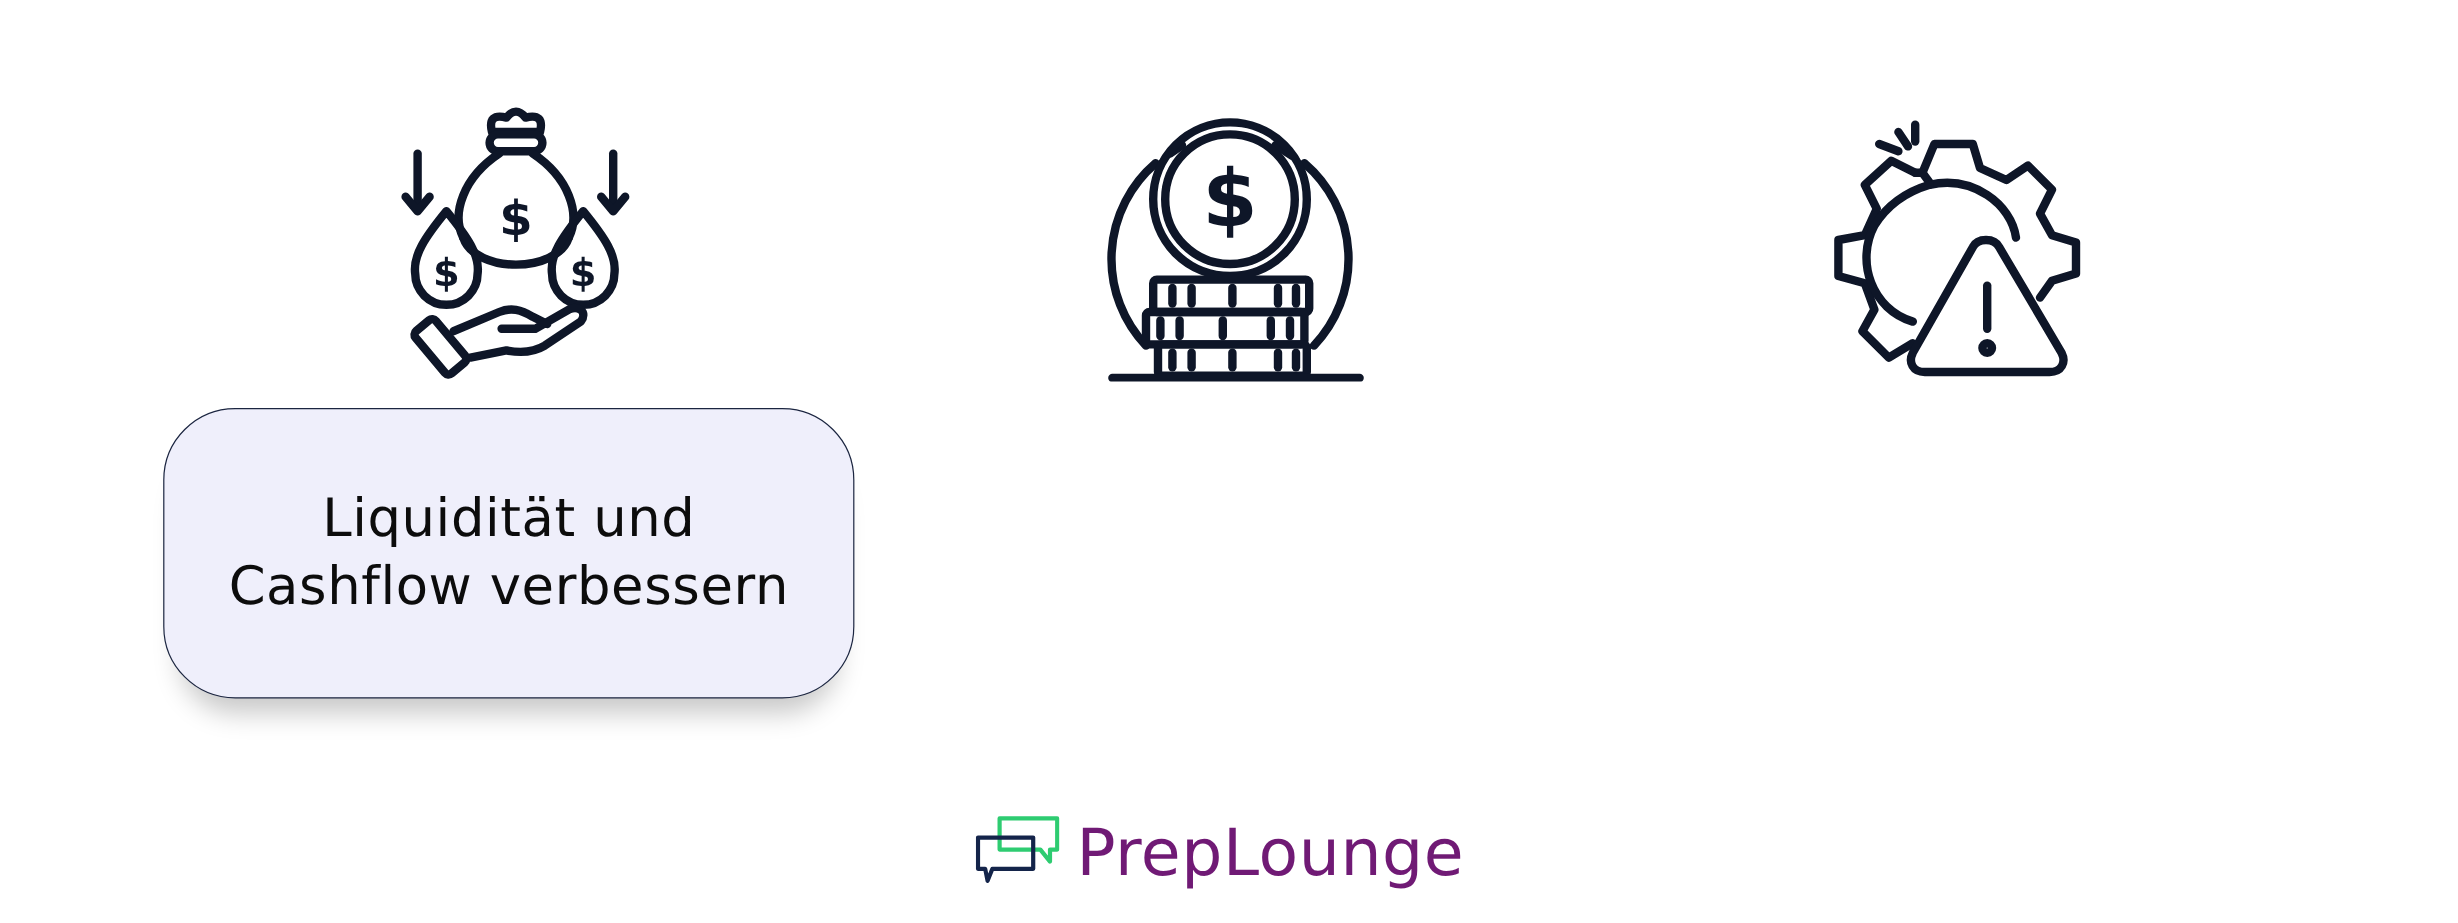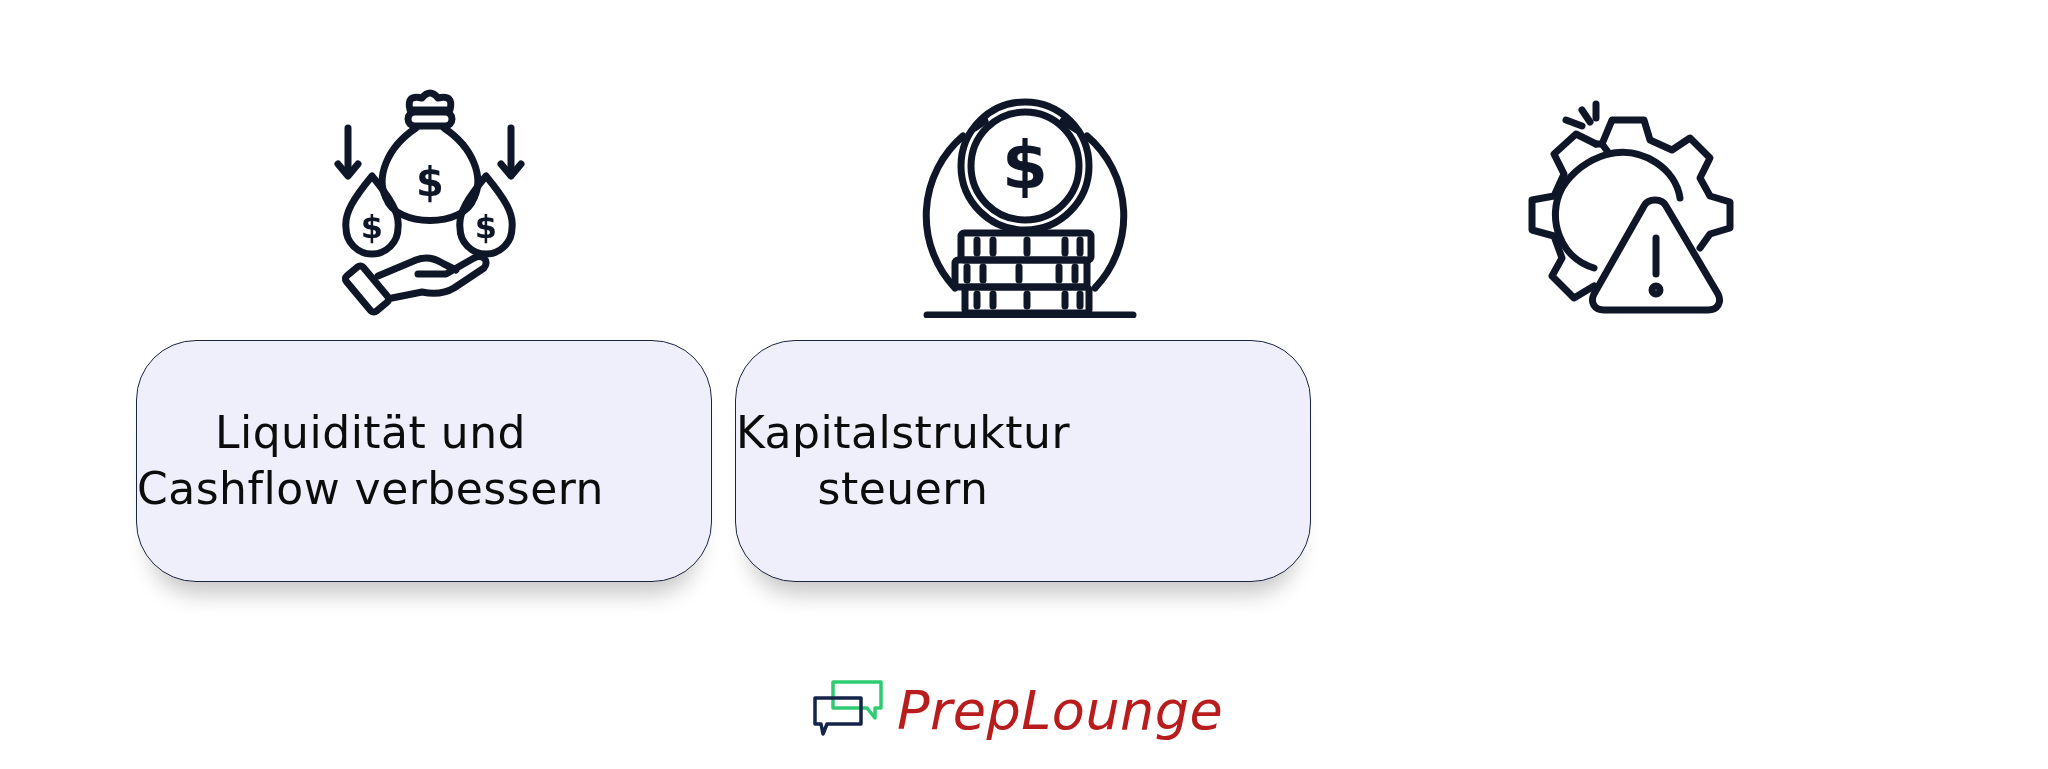--- a/index.html
+++ b/index.html
@@ -3,26 +3,26 @@
 <meta charset="utf-8">
 <style>
   html, body { margin:0; padding:0; background:#ffffff; }
   body { width:2048px; height:769px; position:relative; overflow:hidden; font-family:"DejaVu Sans", sans-serif; }
   .col { position:absolute; top:0; width:580px; height:600px; }
   .icon { position:absolute; left:50%; top:88px; width:240px; height:230px; margin-left:-120px; }
   .icon svg { width:100%; height:100%; }
   .card {
     position:absolute; left:0; top:340px; width:576px; height:242px;
     background:#efeffb; border:1.5px solid #1b2540; border-radius:60px;
-    box-sizing:border-box; display:flex; align-items:center; 
+    box-sizing:border-box; display:flex; align-items:center; justify-content:center;
     box-shadow: 0 26px 22px -14px rgba(0,0,0,0.22);
   }
   .card-text { text-align:center; font-size:44px; line-height:56px; color:#0c0c0c; white-space:pre-line; letter-spacing:0.5px; }
   .logo { position:absolute; left:813px; top:678px; display:flex; align-items:center; }
-  .logo-text { font-size:54px; color:#b91c1c; letter-spacing:0.5px; margin-left:14px;font-style:italic; }
+  .logo-text { font-size:54px; color:#701a75; letter-spacing:0.5px; margin-left:14px; }
 </style>
 </head>
 <body>
 
 <div class="col" style="left:136px;">
   <div class="icon">
     <svg viewBox="0 0 240 230" fill="none" stroke="#0e1628" stroke-width="7" stroke-linecap="round" stroke-linejoin="round">
       <line x1="42" y1="40" x2="42" y2="86"></line>
         <polyline points="32,76 42,88 52,76"></polyline>
       <line x1="205" y1="40" x2="205" y2="86"></line>
@@ -70,24 +70,20 @@
         <line x1="154" y1="179" x2="154" y2="192"></line>
         <line x1="170" y1="179" x2="170" y2="192"></line>
       <line x1="72" y1="206" x2="72" y2="218"></line>
         <line x1="88" y1="206" x2="88" y2="218"></line>
         <line x1="122" y1="206" x2="122" y2="218"></line>
         <line x1="160" y1="206" x2="160" y2="218"></line>
         <line x1="175" y1="206" x2="175" y2="218"></line>
       <line x1="22" y1="227" x2="228" y2="227"></line>
     </svg>
   </div>
-  <div class="card">
-    <div class="card-text">Kapitalstruktur
-steuern</div>
-  </div>
 </div>
 
 <div class="col" style="left:1334px;">
   <div class="icon">
     <svg viewBox="0 0 240 230" fill="none" stroke="#0e1628" stroke-width="7" stroke-linecap="round" stroke-linejoin="round">
       <line x1="62" y1="32" x2="78" y2="38"></line>
         <line x1="78" y1="22" x2="86" y2="34"></line>
         <line x1="92" y1="16" x2="92" y2="30"></line>
       <path d="M98,56 L108,32 L140,32 L146,52 L168,62 L186,50 L206,70 L196,90 L206,108 L226,114 L226,140 L206,146 L196,160"></path>
       <path d="M92,56 L72,46 L50,66 L60,86 L50,108 L28,112 L28,142 L50,148 L58,170 L48,188 L70,210 L90,198"></path>

